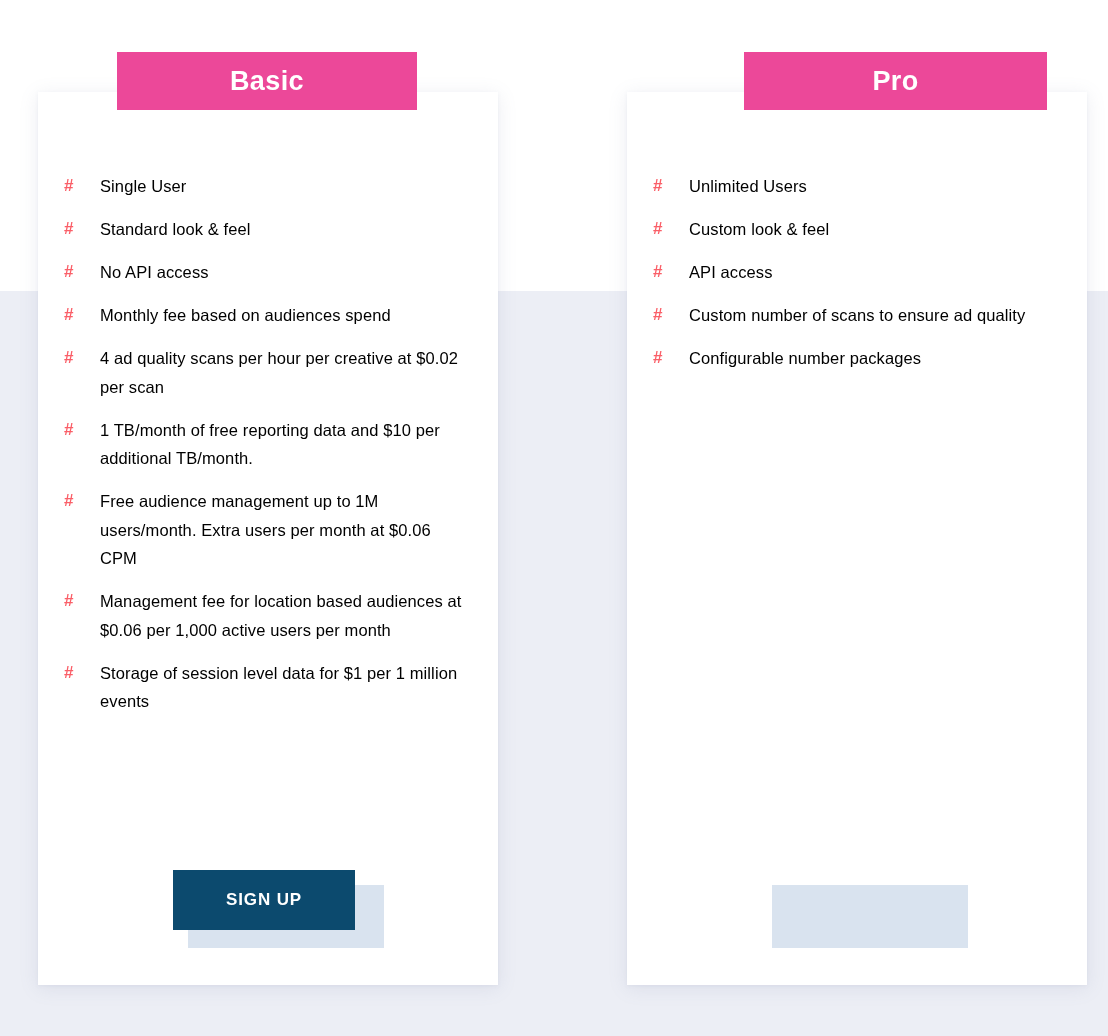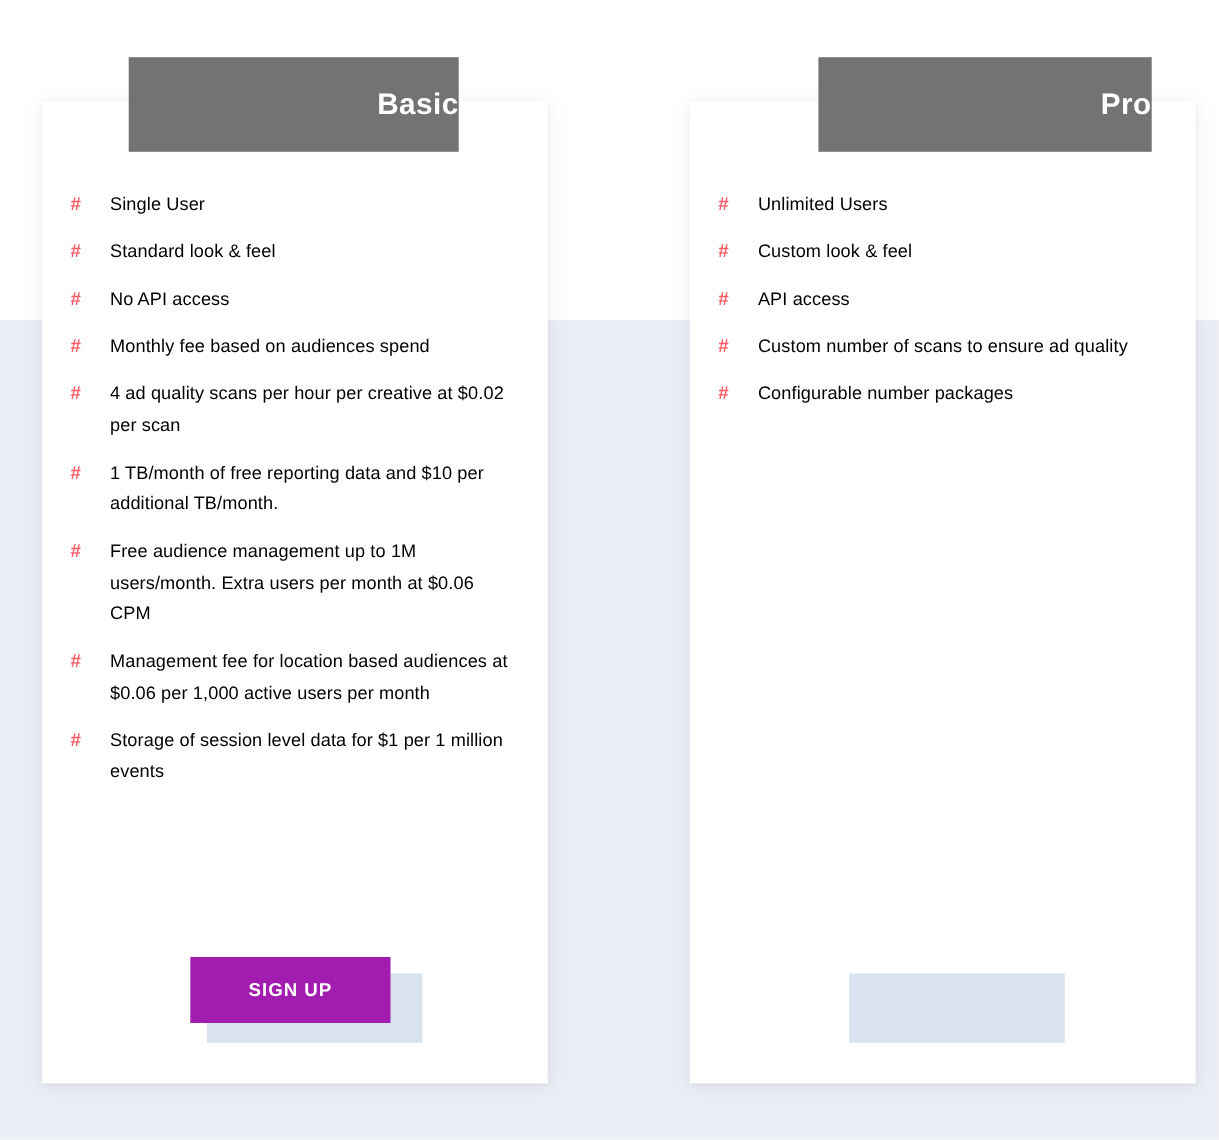--- a/index.html
+++ b/index.html
@@ -48,25 +48,25 @@
     width: 460px; height: 893px;
   }
   .card-pro {
     left: 627px; top: 92px;
     width: 460px; height: 893px;
   }
 
   
   .plan-banner {
     position: absolute;
-    height: 86px;
-    background: #737373;
+    height: 58px;
+    background: #ec4899;
     display: flex;
     align-items: center;
-    justify-content: flex-end;
+    justify-content: center;
   }
   .banner-basic { left: 117px; top: 52px; width: 300px; }
   .banner-pro   { left: 744px; top: 52px; width: 303px; }
 
   .plan-title {
     color: #ffffff;
     font-size: 27px;
     font-weight: bold;
     letter-spacing: 0.4px;
     line-height: 1;
@@ -116,21 +116,21 @@
     position: absolute;
     left: 15px; top: 15px;
     width: 196px; height: 63px;
     background: #d9e3ef;
   }
 
   .cta-button {
     position: absolute;
     left: 0; top: 0;
     width: 182px; height: 60px;
-    background: #a21caf;
+    background: #0c4a6e;
     color: #ffffff;
     border: none;
     font-family: "Liberation Sans", sans-serif;
     font-size: 17px;
     font-weight: bold;
     letter-spacing: 0.9px;
     cursor: pointer;
     display: flex;
     align-items: center;
     justify-content: center;

